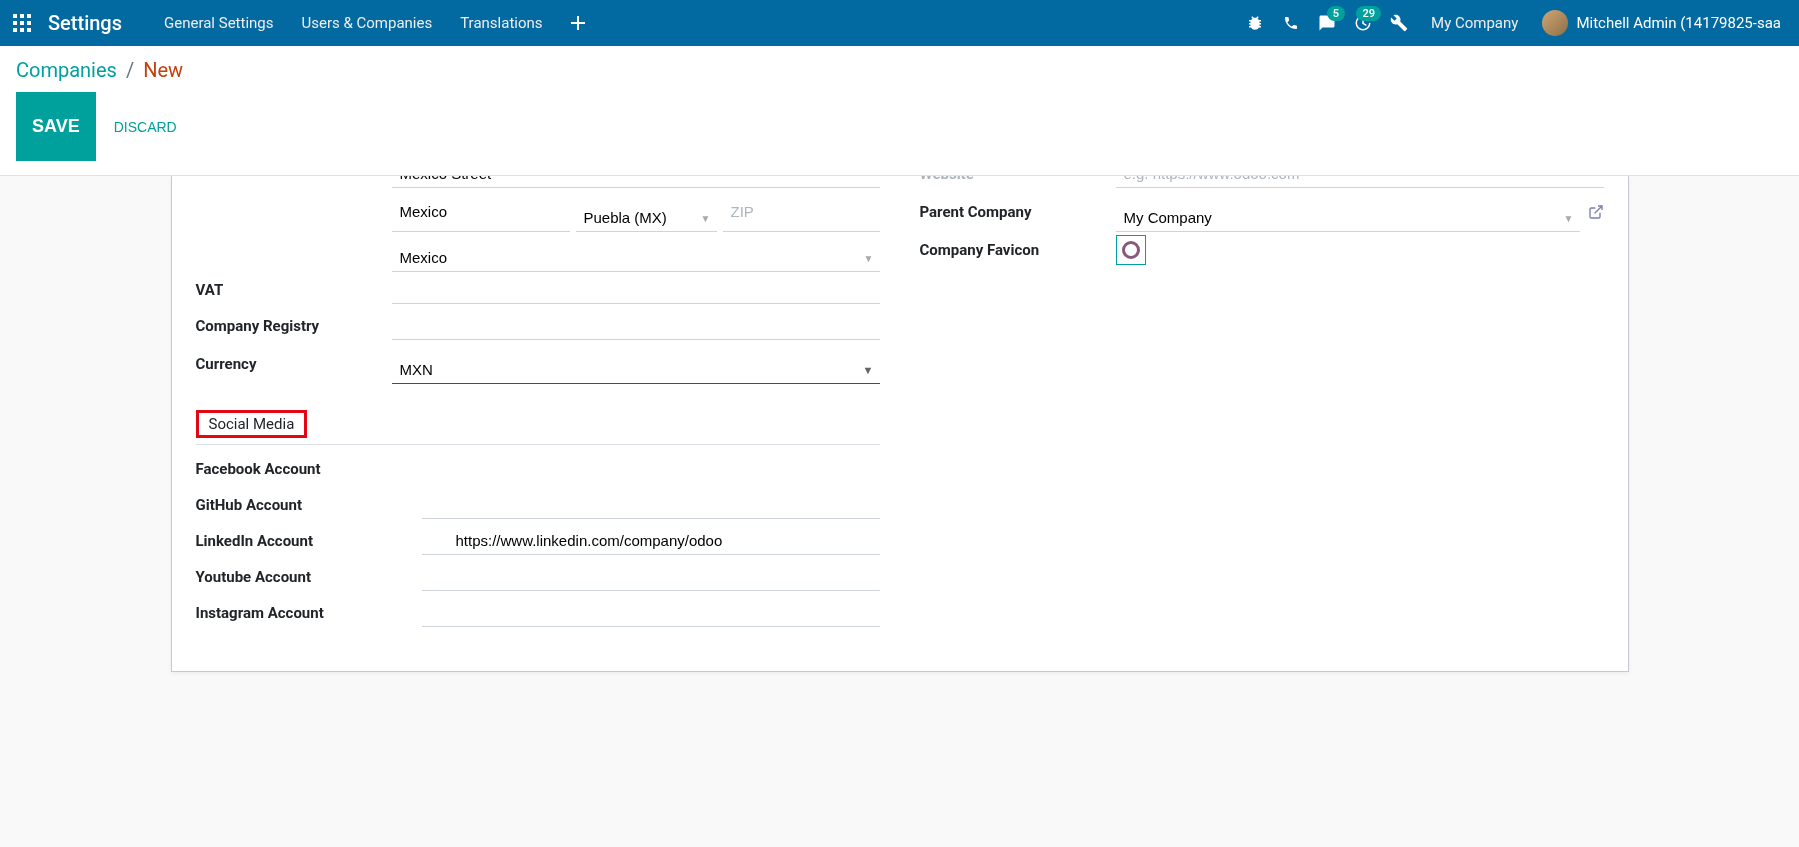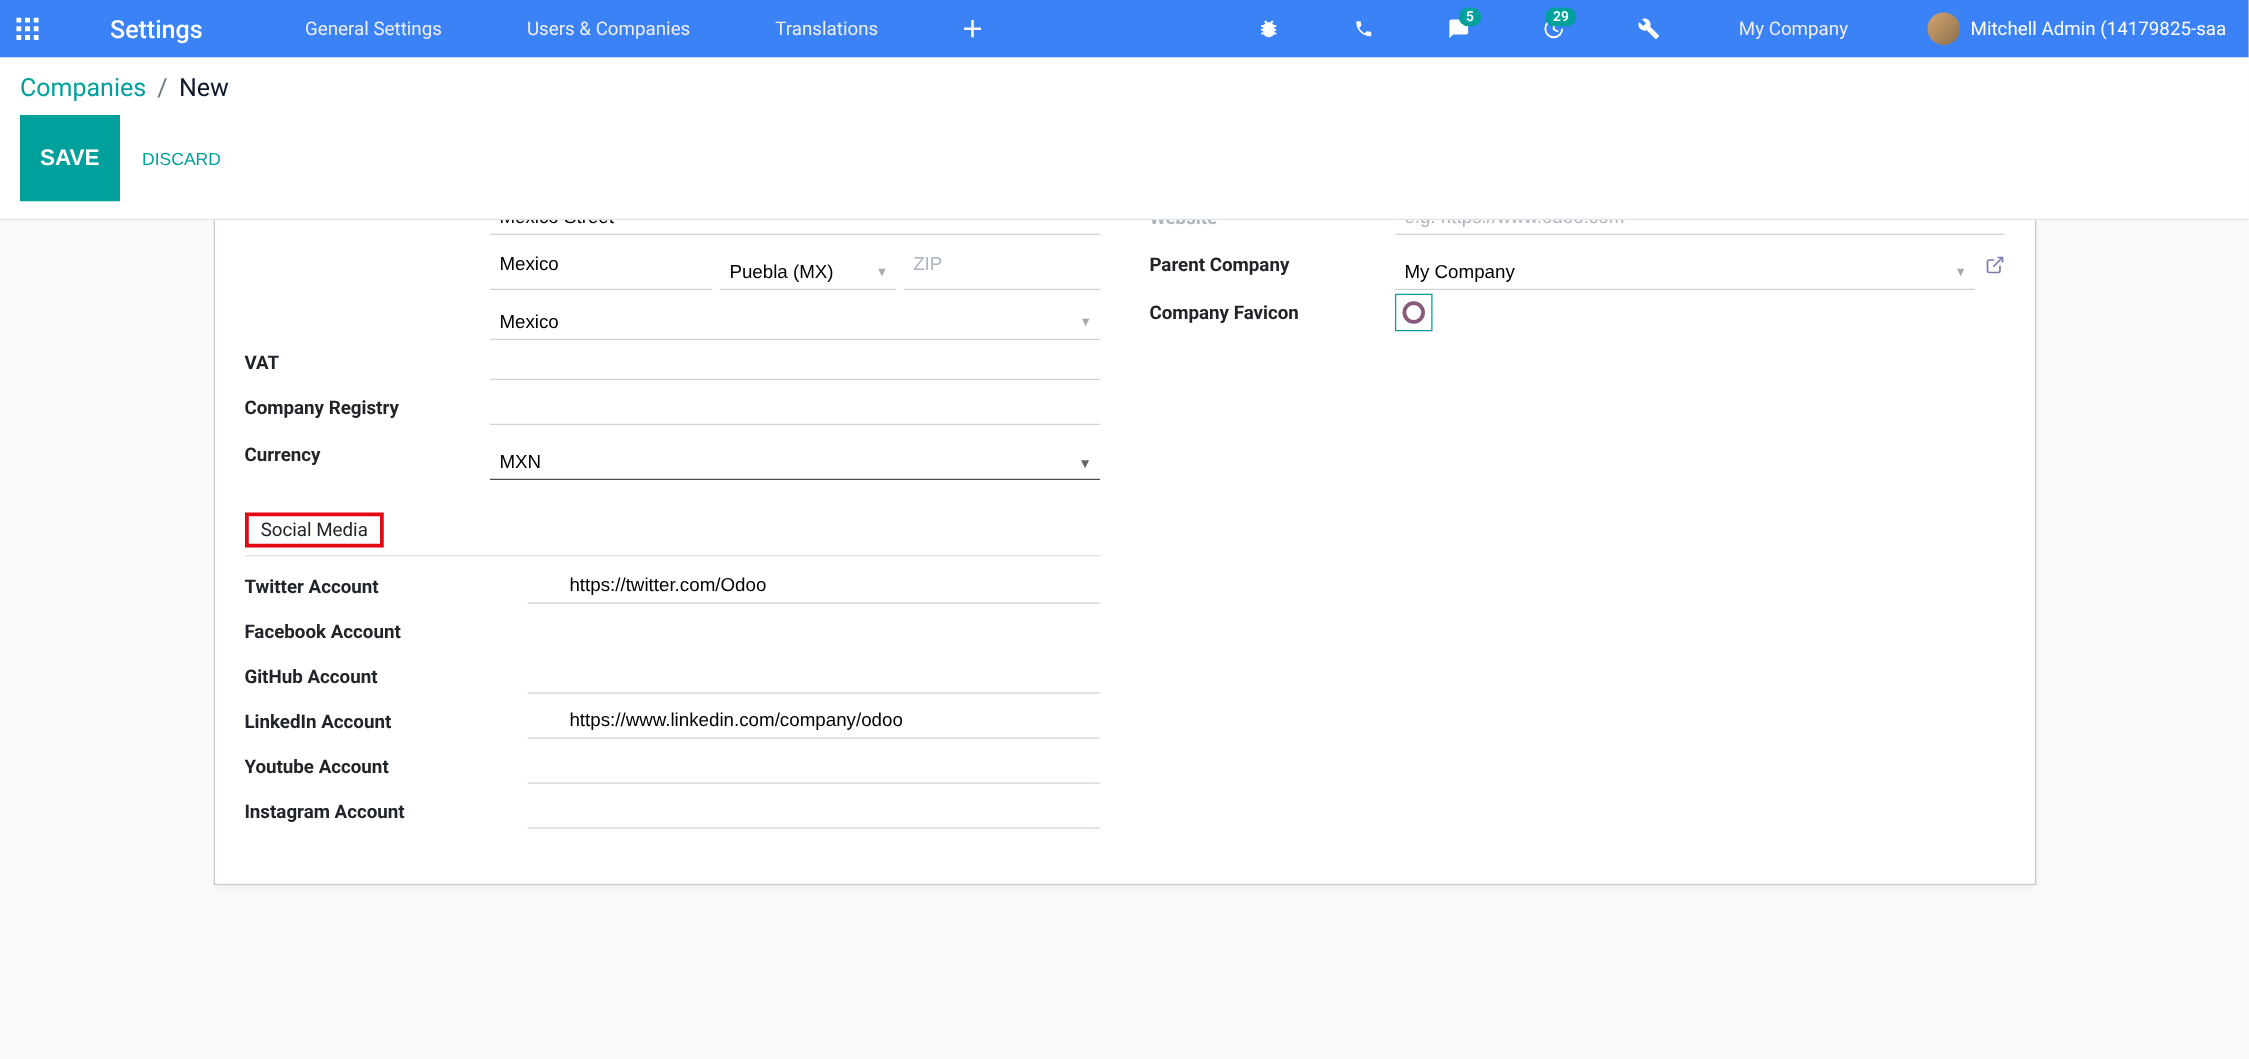--- a/index.html
+++ b/index.html
@@ -1,31 +1,31 @@
 <!DOCTYPE html>
 <html><head>
 <meta charset="utf-8">
 <style>
 * { box-sizing: border-box; margin: 0; padding: 0; }
 body { font-family: -apple-system, BlinkMacSystemFont, "Segoe UI", Roboto, "Helvetica Neue", Arial, sans-serif; font-size: 15px; color: #212529; background: #f9f9f9; }
-.topbar { background: #3b82f6; color: #fff; height: 46px; display: flex; align-items: center; padding: 0 8px; gap: 40px; }
+.topbar { background: #0369a1; color: #fff; height: 46px; display: flex; align-items: center; padding: 0 8px; }
 .topbar .apps-icon { width: 28px; height: 28px; display: flex; align-items: center; justify-content: center; cursor: pointer; margin-right: 12px; }
 .topbar .brand { font-size: 20px; font-weight: 500; margin-right: 28px; cursor: pointer; }
 .topbar .menu-item { padding: 0 14px; height: 62px; display: flex; align-items: center; cursor: pointer; font-size: 15px; color: #eee; }
 .topbar .spacer { flex: 1; }
 .topbar .icon-btn { position: relative; width: 36px; height: 46px; display: flex; align-items: center; justify-content: center; cursor: pointer; }
 .topbar .badge { position: absolute; top: 6px; right: 0px; background: #00a09d; color: #fff; font-size: 11px; border-radius: 10px; padding: 1px 6px; font-weight: 600; }
 .topbar .company { padding: 0 14px; cursor: pointer; }
 .topbar .user { display: flex; align-items: center; padding: 0 10px; cursor: pointer; gap: 8px; }
 .topbar .avatar { width: 26px; height: 26px; border-radius: 50%; background: linear-gradient(135deg,#d4a574,#8b6f47); display:inline-block; }
 .control-panel { background: #fff; border-bottom: 1px solid #dee2e6; padding: 12px 16px 14px; }
 .breadcrumb { font-size: 20px; margin-bottom: 10px; }
 .breadcrumb .link { color: #00a09d; cursor: pointer; }
 .breadcrumb .sep { color: #6c757d; margin: 0 4px; }
-.breadcrumb .current { color: #0f172a; }
+.breadcrumb .current { color: #c2410c; }
 .buttons { display: flex; gap: 6px; align-items: center; }
 .btn-primary { background: #00a09d; color: #fff; border: none; padding: 24px 16px; font-weight: 600; font-size: 18px; cursor: pointer; }
 .btn-secondary { background: transparent; color: #00a09d; border: none; padding: 8px 12px; font-weight: 500; font-size: 14px; cursor: pointer; }
 .content { max-width: 1490px; margin: 0 auto; padding: 0 16px 24px; }
 .sheet { background: #fff; border: 1px solid #c8c8d3; border-top: none; padding: 0 24px 40px; box-shadow: 0 2px 4px rgba(0,0,0,0.05); overflow: hidden; }
 .cols { display: flex; gap: 40px; }
 .col { flex: 1; }
 .row { display: flex; align-items: center; min-height: 36px; }
 .row .lbl { width: 196px; font-weight: 700; font-size: 15px; color: #212529; flex-shrink: 0; }
 .row .fld { flex: 1; }
@@ -168,24 +168,20 @@
           <div class="fld sel-wrap">
             <input class="inp dark" value="MXN" style="">
             <span class="caret">▼</span>
           </div>
         </div>
 
         <div class="section-hdr">
           <span class="highlight-box">Social Media</span>
         </div>
         <div class="row">
-          <div class="lbl" style="width:226px">Twitter Account</div>
-          <div class="fld"><input class="inp" style="padding-left: 34px;" value="https://twitter.com/Odoo"></div>
-        </div>
-        <div class="row">
           <div class="lbl" style="width:226px">Facebook Account</div>
         </div>
         <div class="row">
           <div class="lbl" style="width:226px">GitHub Account</div>
           <div class="fld"><input class="inp" style="padding-left: 34px;" value=""></div>
         </div>
         <div class="row">
           <div class="lbl" style="width:226px">LinkedIn Account</div>
           <div class="fld"><input class="inp" style="padding-left: 34px;" value="https://www.linkedin.com/company/odoo"></div>
         </div>

